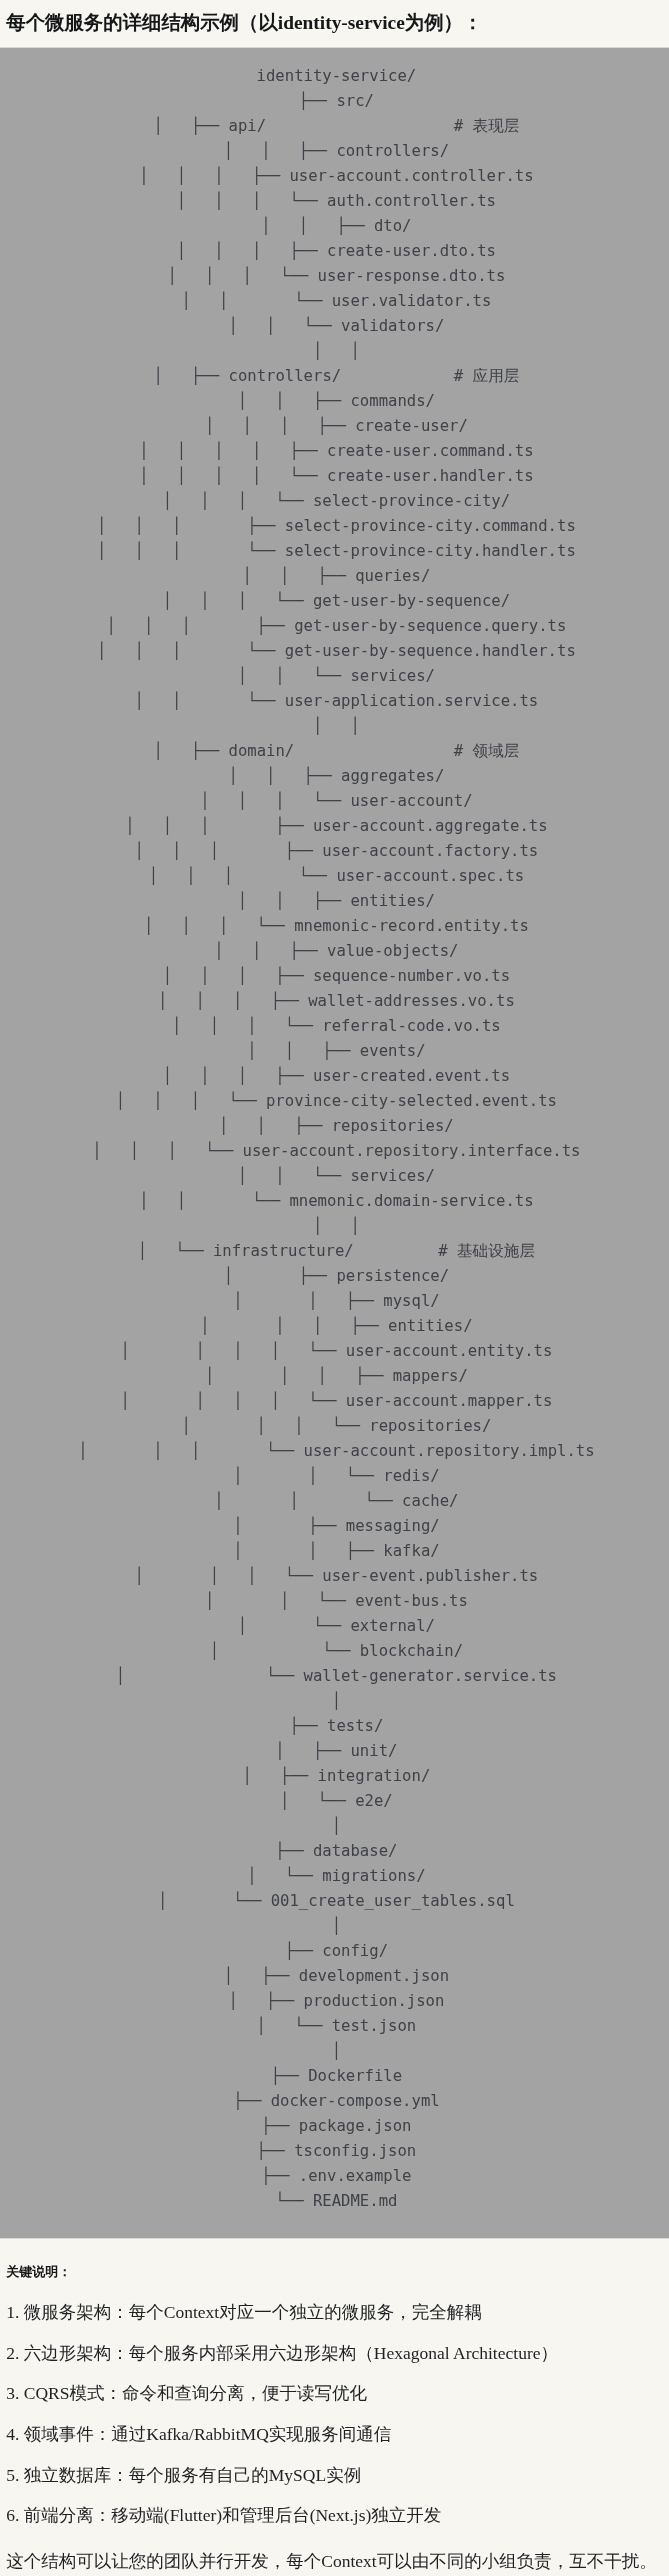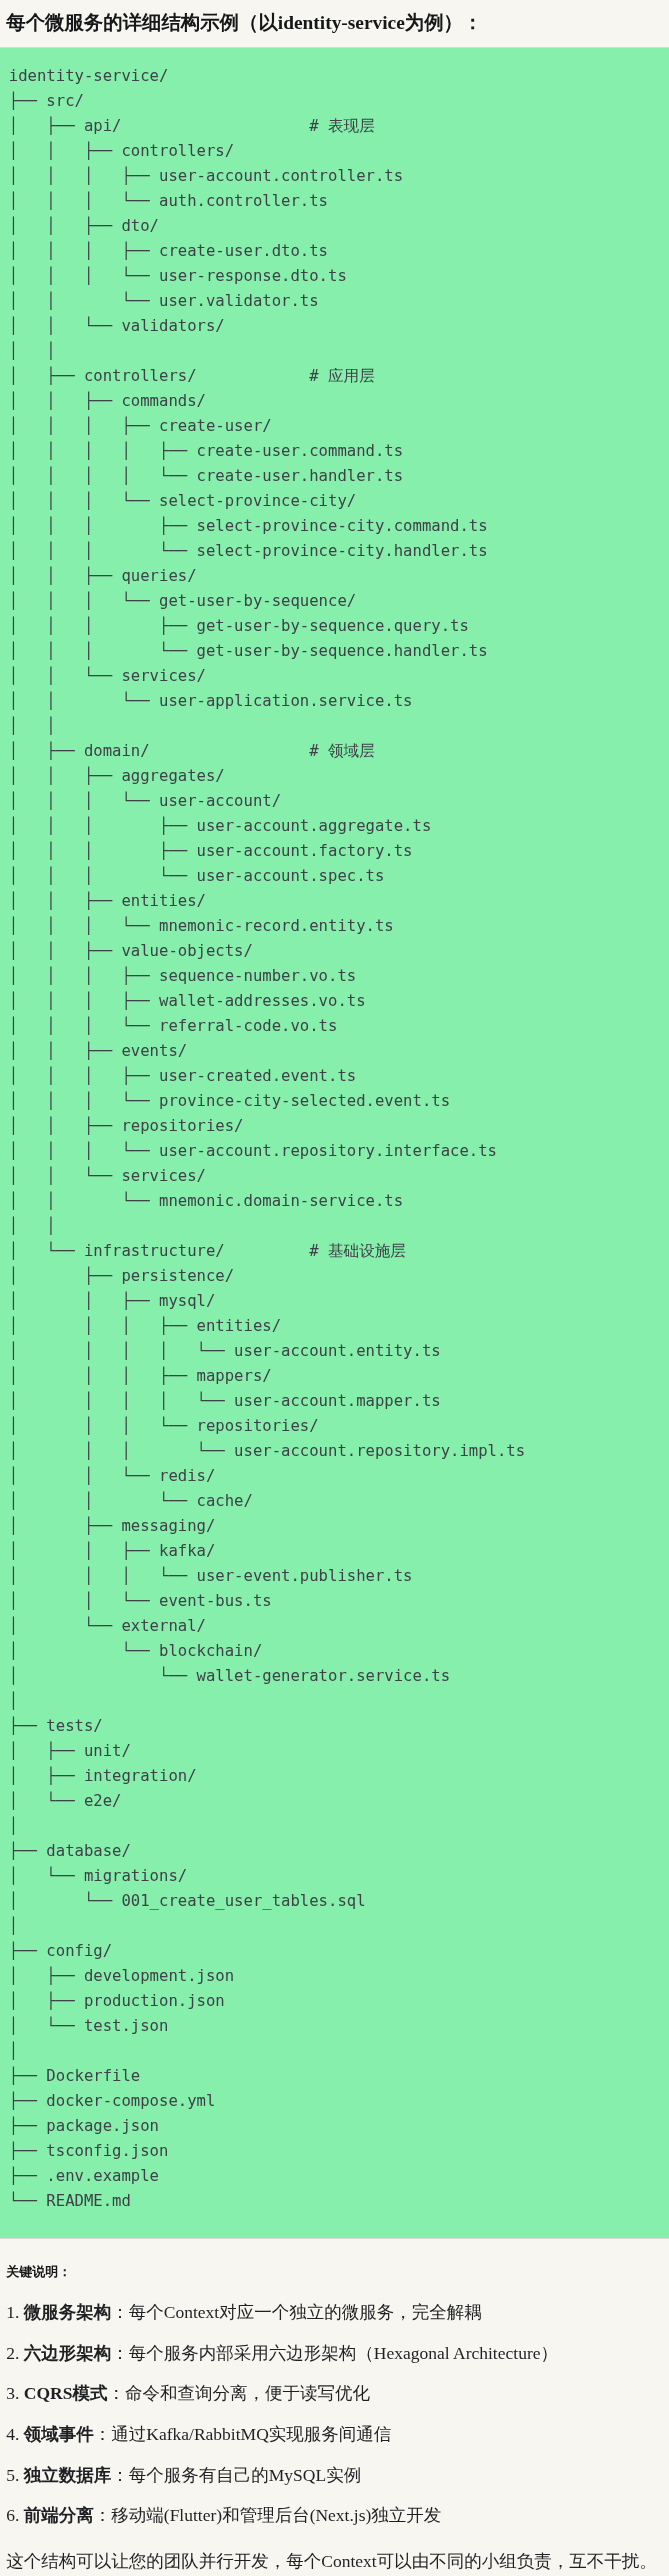--- a/index.html
+++ b/index.html
@@ -16,25 +16,26 @@
     box-sizing: border-box;
     padding: 10px 7.5px 0 6.3px;
   }
   .page-title {
     font-size: 19.4px;
     font-weight: bold;
     line-height: 25px;
     color: #161719;
   }
   .code-block {
-    background: #86efac;
+    background: #a3a3a3;
     border-top: 1.3px solid #d9d8d2;
     border-bottom: 1.3px solid #d9d8d2;
     padding: 16.3px 5px 24px 8.8px;
     overflow: hidden;
+    text-align: center;
   }
   .tree-line {
     font-family: "DejaVu Sans Mono", monospace;
     font-size: 15.6px;
     line-height: 25px;
     white-space: pre;
     color: #3e4147;
   }
   .notes {
     padding: 0 8.8px 0 6.3px;
@@ -45,21 +46,21 @@
     margin: 24px 0 19px 0;
     color: #161719;
   }
   .note-item {
     font-size: 17.5px;
     line-height: 25px;
     margin-bottom: 15.6px;
     color: #1f2023;
   }
   .note-num { margin-right: 4.4px; }
-  .note-label { font-weight: bold; }
+  .note-label { font-weight: normal; }
   .footer-note {
     font-size: 17.5px;
     line-height: 25px;
     margin-top: 21px;
     padding-bottom: 13.8px;
     color: #1f2023;
   }
 </style>
 </head>
 <body>

